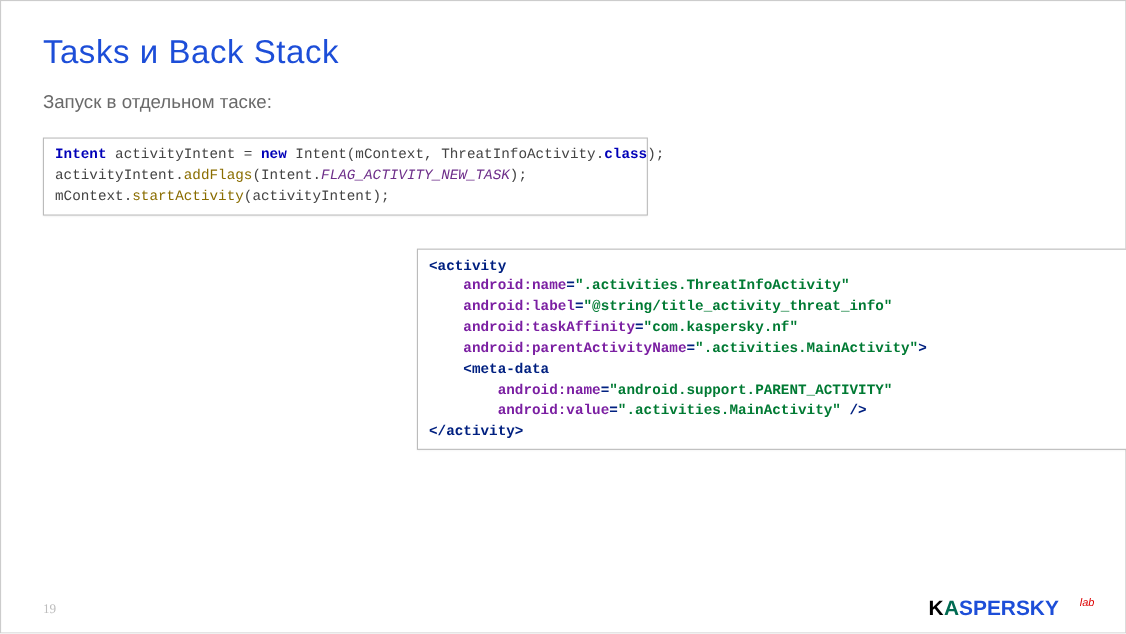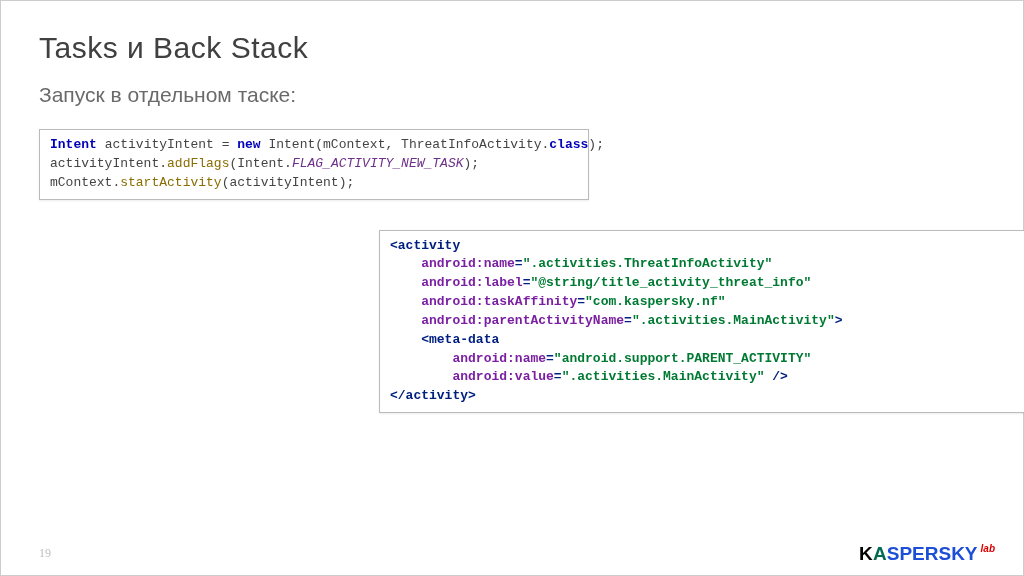--- a/index.html
+++ b/index.html
@@ -16,26 +16,26 @@
     box-sizing: border-box;
     width: 1024px;
     height: 576px;
     border: 1px solid #ccc;
     padding: 30px 38px 0 38px;
   }
   h1.title {
     margin: 0 0 18px 0;
     font-weight: 400;
     font-size: 30px;
-    color: #404040;
+    color: #1d4ed8;
     letter-spacing: 0.5px;
   }
   .subtitle {
     margin: 0 0 22px 0;
-    font-size: 21px;
+    font-size: 17px;
     color: #6a6a6a;
     font-weight: 400;
   }
   .code-box {
     border: 1px solid #bbb;
     box-shadow: 0 1px 2px rgba(0,0,0,0.08);
     padding: 6px 20px 6px 10px;
     font-family: Consolas, "Courier New", monospace;
     font-size: 13px;
     line-height: 1.45;
@@ -75,21 +75,21 @@
   .logo {
     position: absolute;
     bottom: 10px;
     right: 28px;
     font-family: Arial, sans-serif;
   }
   .logo .word { display:inline-block; vertical-align:middle; }
   .logo .k   { color:#000; font-weight:bold; font-size:19px; letter-spacing:0.3px;}
   .logo .a   { color:#006b52; font-weight:bold; font-size:19px;}
   .logo .s   { color:#1d4ed8; font-weight:bold; font-size:19px;}
-  .logo .tail { color:#d00; font-weight:bold; font-size:10px; vertical-align:top; margin-left:3px; font-style:italic;}
+  .logo .tail { color:#d00; font-weight:normal; font-size:10px; vertical-align:top; margin-left:19px; font-style:italic;}
 </style>
 </head>
 <body>
 
 <div class="slide">
 
   <h1 class="title">Tasks и Back Stack</h1>
 
   <p class="subtitle">Запуск в отдельном таске:</p>
 

